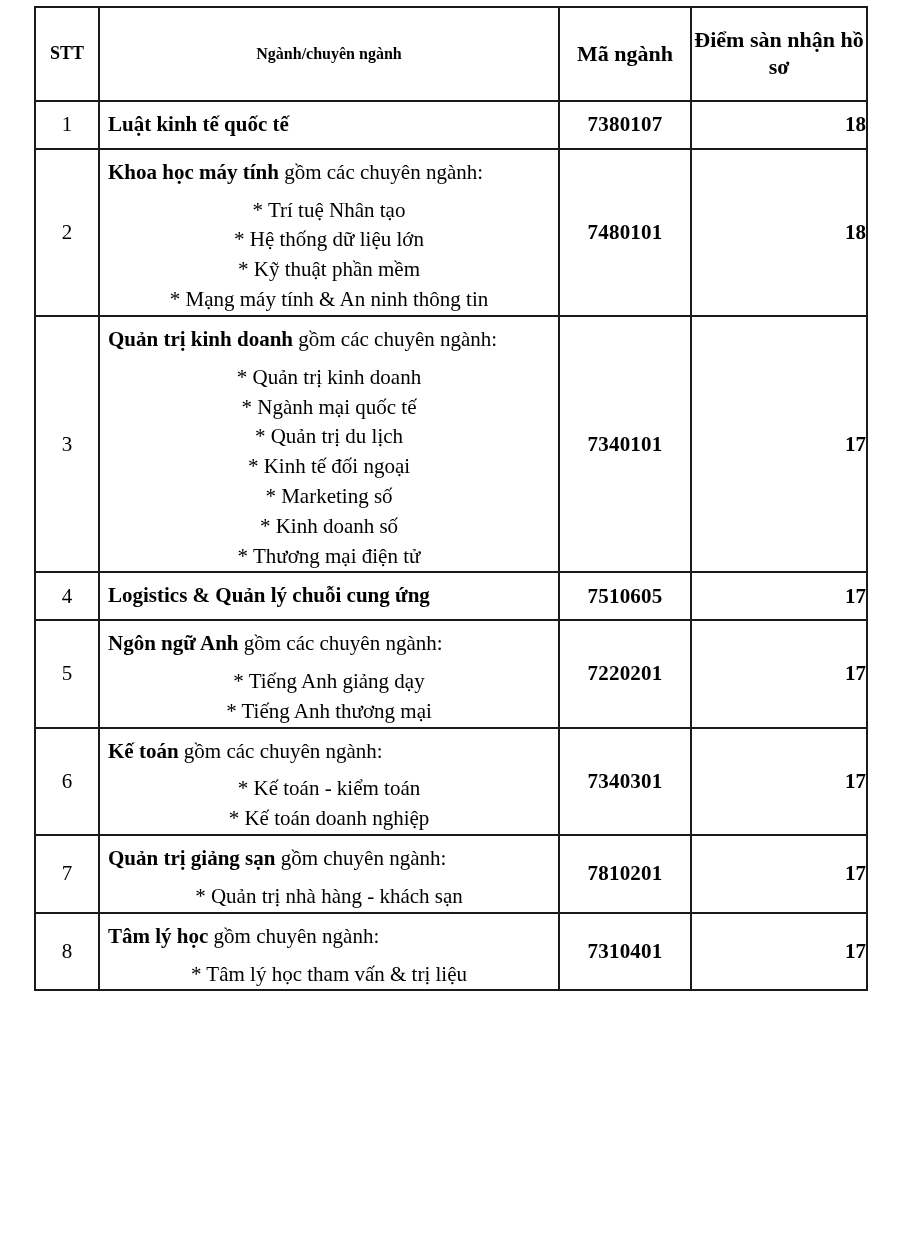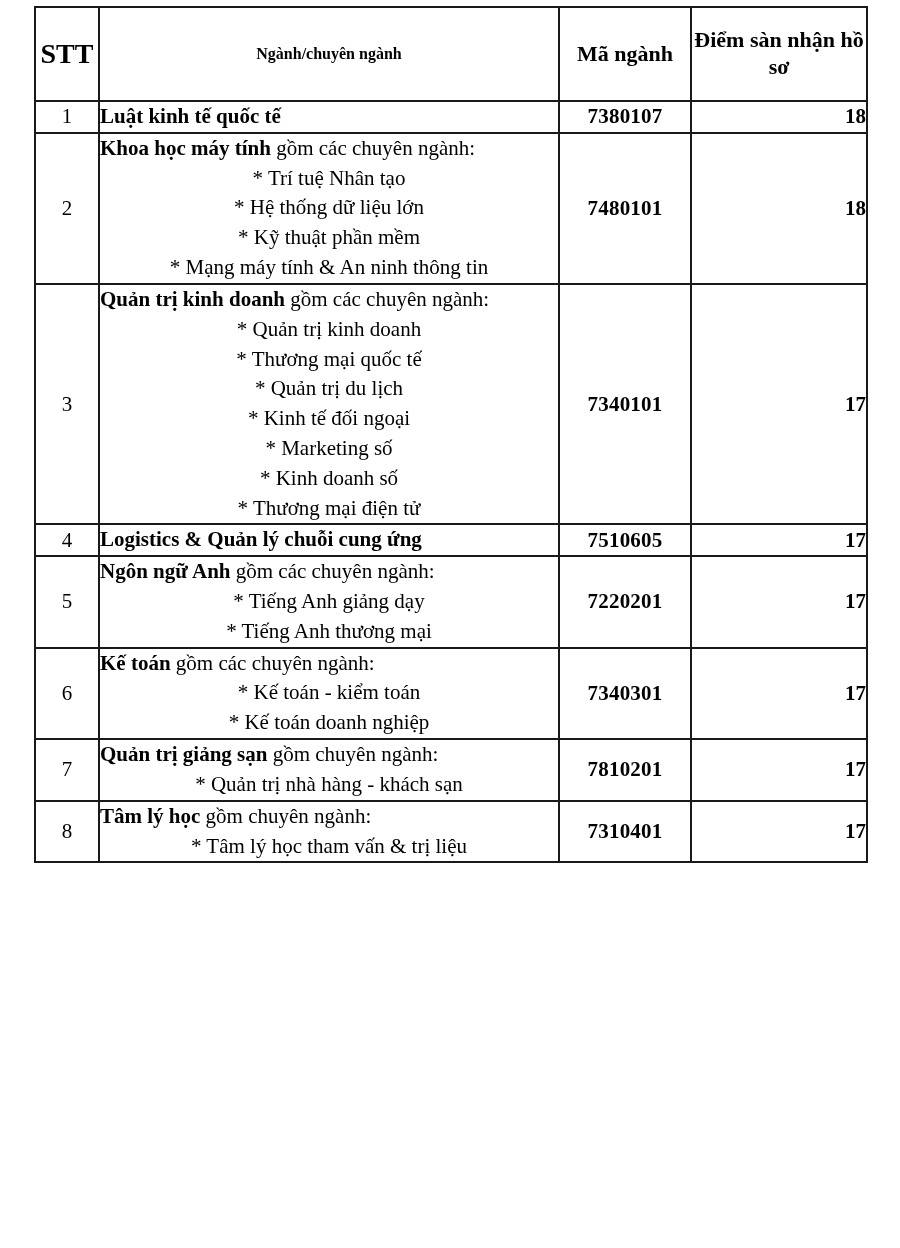--- a/index.html
+++ b/index.html
@@ -41,21 +41,21 @@
 
   
   thead th {
     text-align: center;
     font-weight: bold;
     font-size: 22px;
     line-height: 1.22;
     height: 92px;
     padding: 2px 6px;
   }
-  th.h-stt { font-size: 28px; }
+  th.h-stt { font-size: 18px; }
   th.h-name { font-size: 16px; }
   th.h-code { font-size: 22px; border-radius: 21px; }
   th.h-score { font-size: 22px; }
 
   
   td.cell-stt {
     text-align: center;
     font-size: 21px;
     font-weight: normal;
   }
@@ -87,21 +87,21 @@
     list-style: none;
     margin: 0;
     padding: 0;
   }
   .sub-list li {
     font-weight: normal;
     white-space: nowrap;
     text-align: center;
   }
   .title-line {
-    margin: 0;
+    margin: 8px;
     border-radius: 11px;
   }
 </style>
 </head>
 <body>
 
 <div class="page">
   <table class="admissions">
     <colgroup>
       <col class="c-stt">
@@ -139,21 +139,21 @@
           </td>
           <td class="cell-code">7480101</td>
           <td class="cell-score">18</td>
         </tr>
         <tr>
           <td class="cell-stt">3</td>
           <td class="cell-name">
             <div class="title-line"><span class="prog-title">Quản trị kinh doanh</span><span class="prog-suffix"> gồm các chuyên ngành:</span></div>
             <ul class="sub-list">
               <li>* Quản trị kinh doanh</li>
-              <li>* Thương mại quốc tế</li>
+              <li>* Ngành mại quốc tế</li>
               <li>* Quản trị du lịch</li>
               <li>* Kinh tế đối ngoại</li>
               <li>* Marketing số</li>
               <li>* Kinh doanh số</li>
               <li>* Thương mại điện tử</li>
             </ul>
           </td>
           <td class="cell-code">7340101</td>
           <td class="cell-score">17</td>
         </tr>

